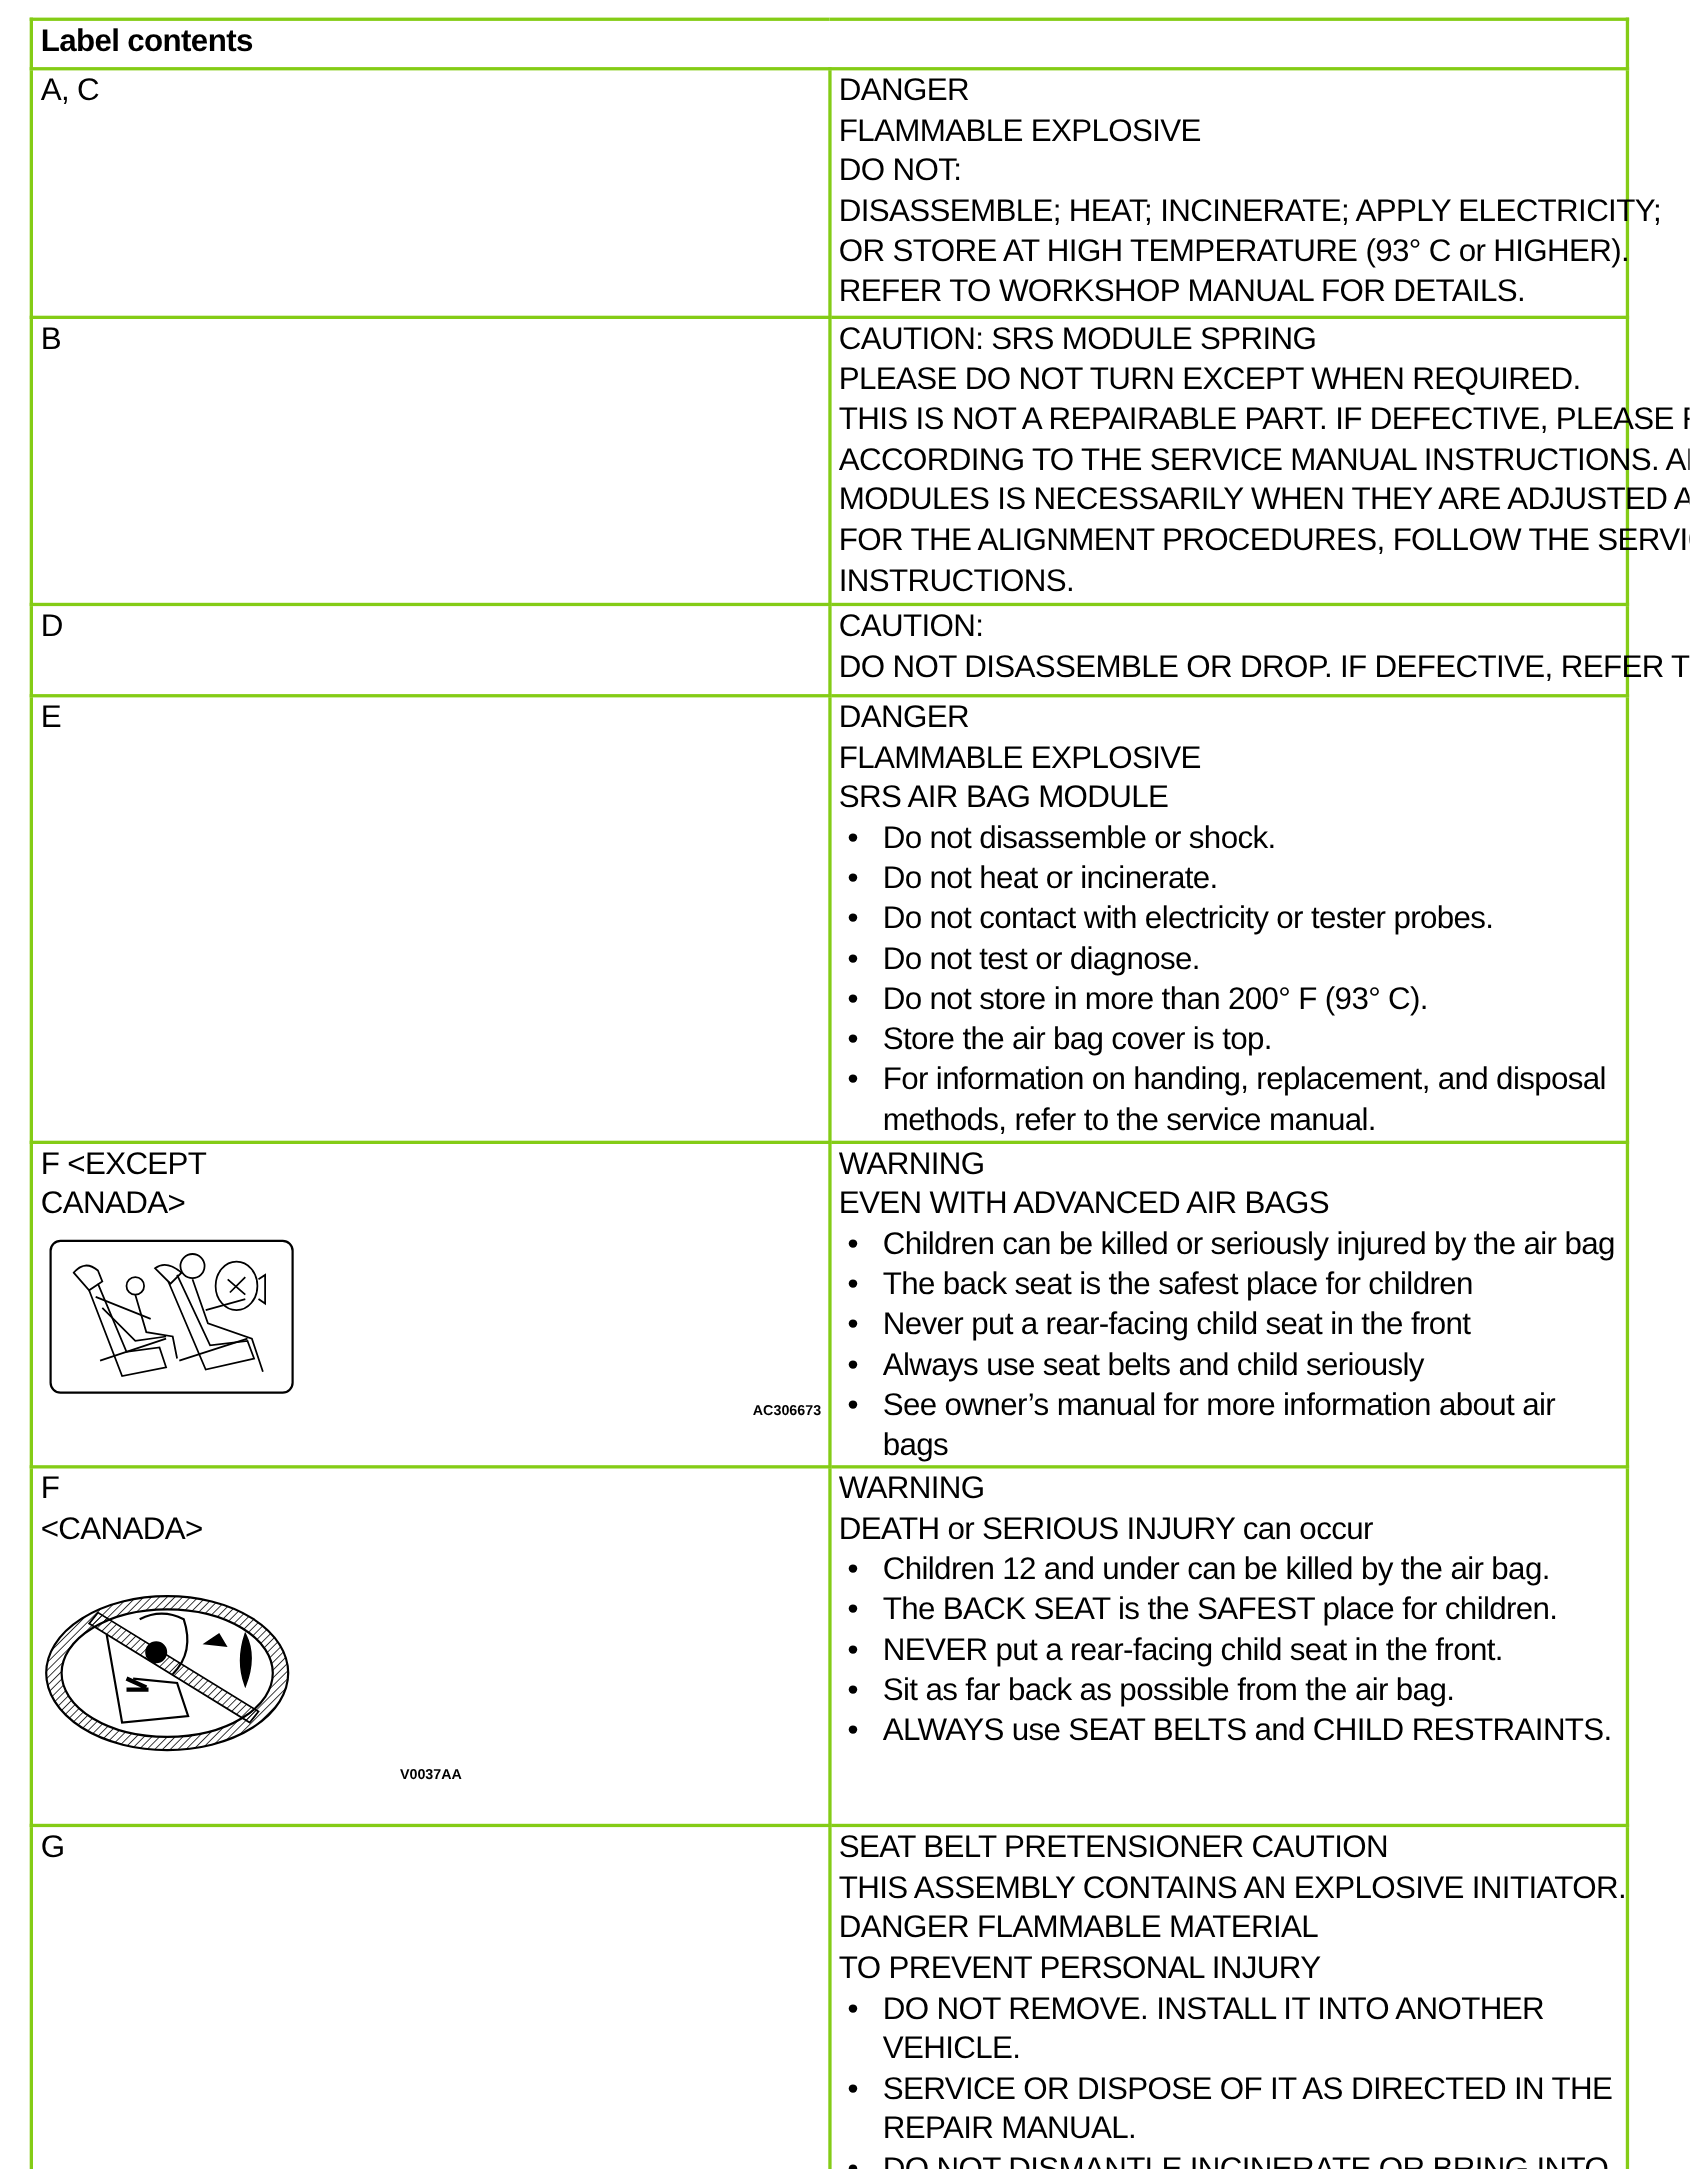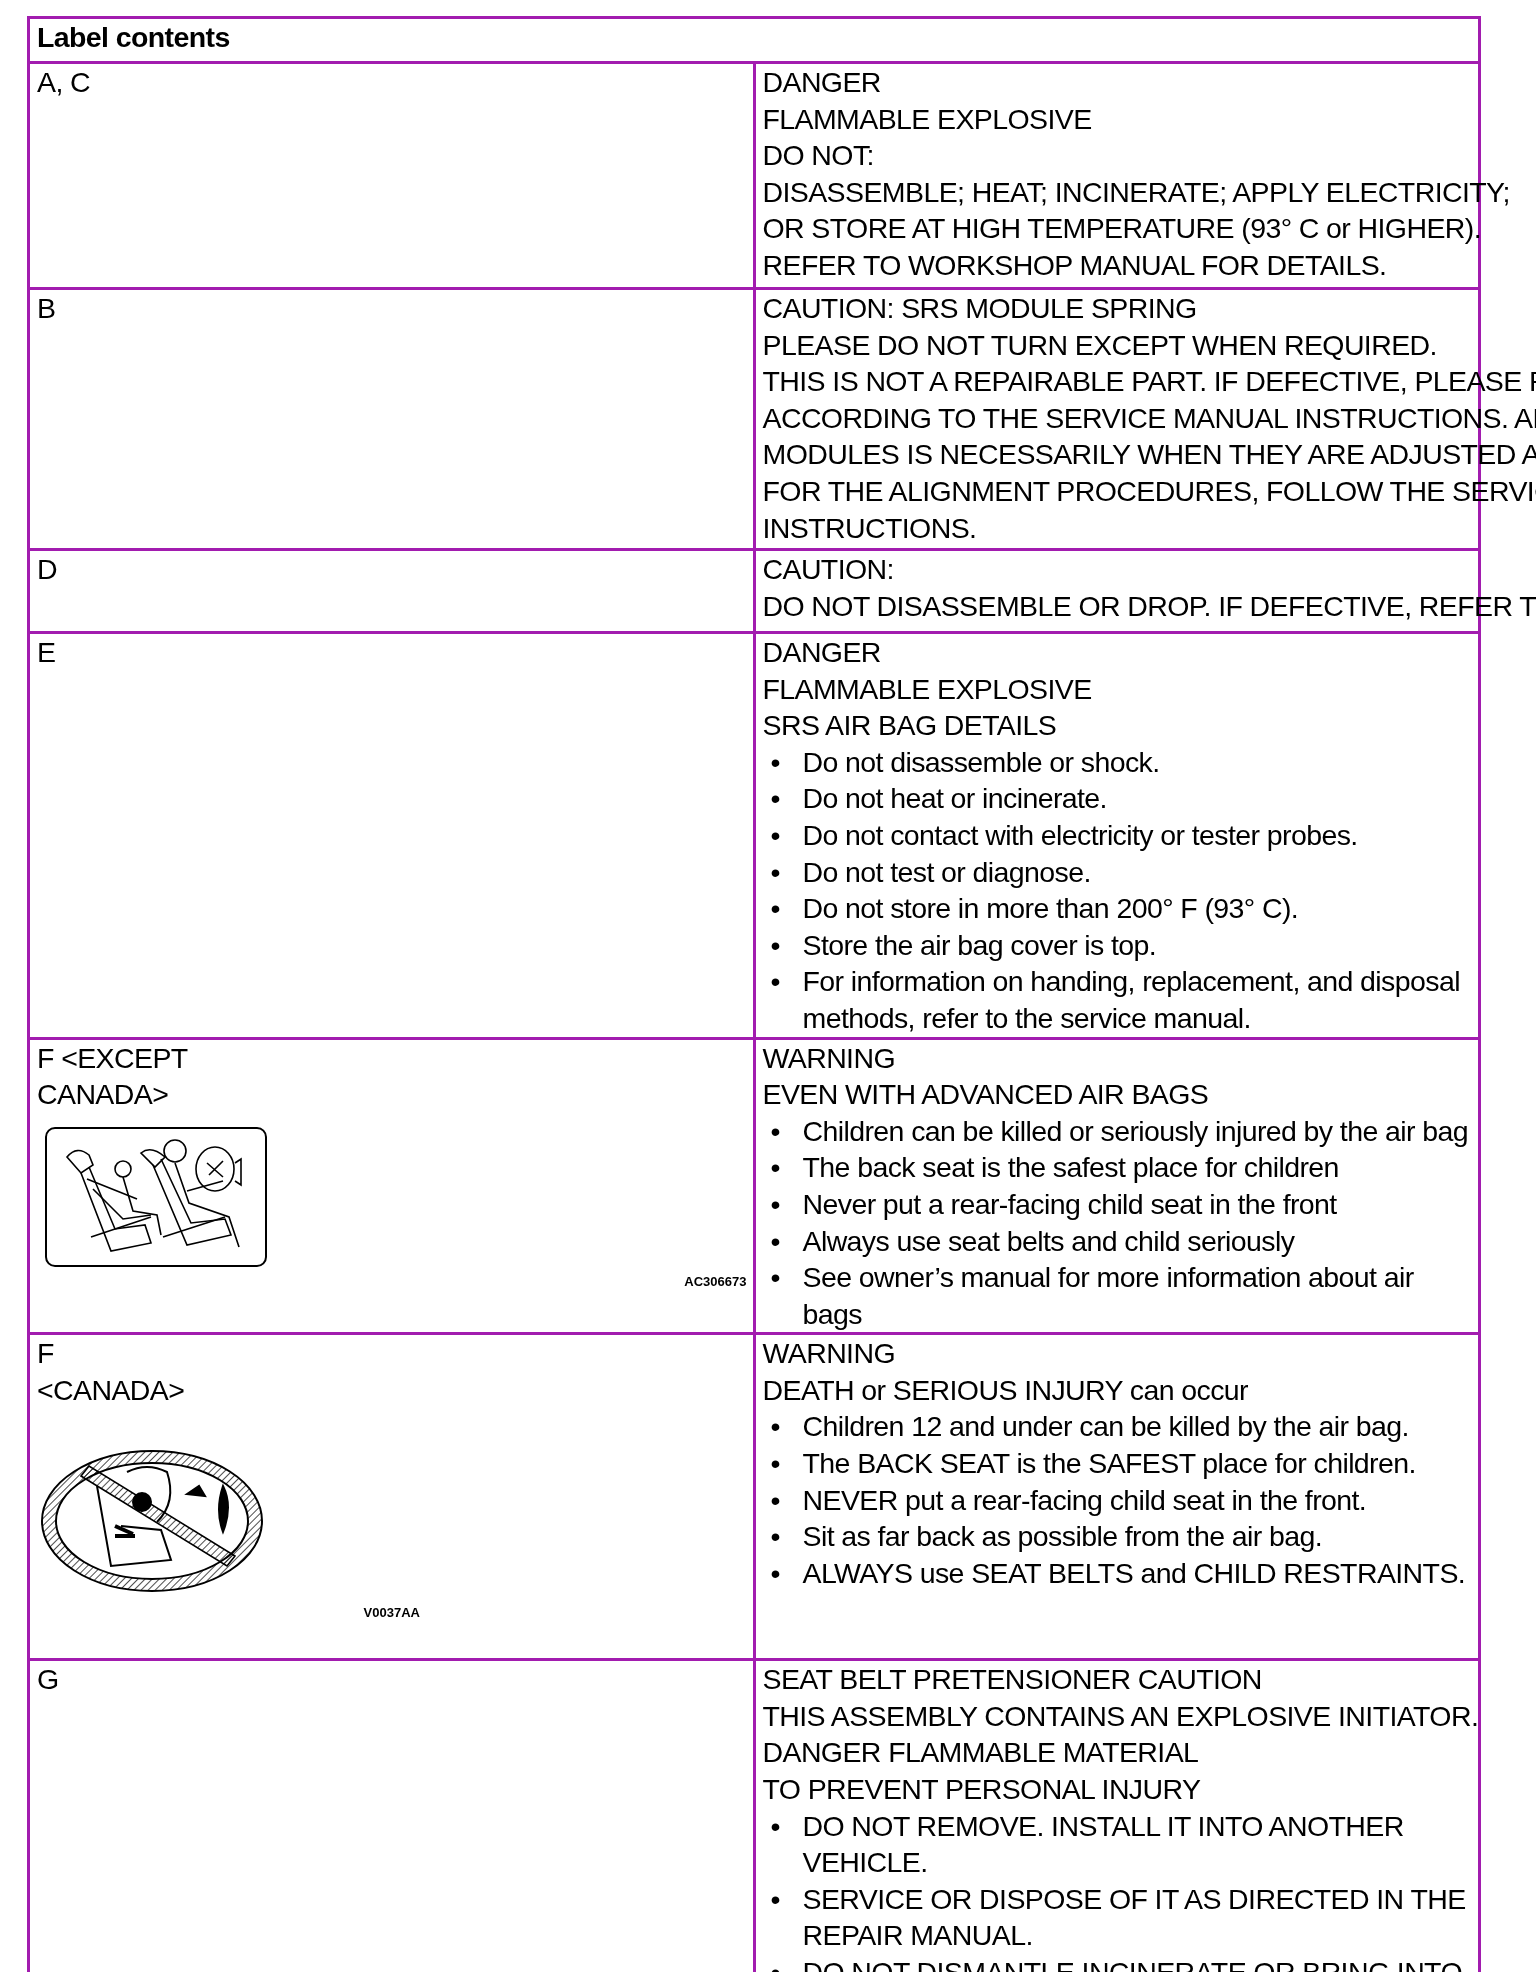--- a/index.html
+++ b/index.html
@@ -4,21 +4,21 @@
 <style>
   html, body { margin: 0; padding: 0; background: #ffffff; }
   body { width: 1536px; height: 1972px; position: relative; overflow: hidden;
          font-family: "Liberation Sans", sans-serif; color: #000; }
   table.labels {
     position: absolute; left: 27px; top: 16px; width: 1454px;
     border-collapse: collapse; table-layout: fixed;
     font-size: 28.5px; line-height: 36.6px; letter-spacing: -0.6px;
   }
   table.labels td, table.labels th {
-    border: 3px solid #a21caf; vertical-align: top; padding: 0 6px 0 7px;
+    border: 3px solid #84cc16; vertical-align: top; padding: 0 6px 0 7px;
   }
   th.head { text-align: left; font-weight: bold; height: 42px; padding-top: 1px; }
   td.key { width: 230px; }
   td.content { padding-top: 1px; padding-bottom: 7px; margin-top: 16px; }
   .line { display: block; white-space: nowrap; }
   .bl { display: block; position: relative; padding-left: 40px; }
   .bl::before { content: "\2022"; position: absolute; left: 8px; top: 0; }
   tr.r-ac td { height: 223px; }
   tr.r-b td { height: 258px; }
   tr.r-d td { height: 80px; }
@@ -77,21 +77,21 @@
           <span class="line">DO NOT DISASSEMBLE OR DROP. IF DEFECTIVE, REFER TO SERVICE MANUAL.</span>
         </td>
       </tr>
       <tr class="r-e">
         <td class="key">
           <span class="line">E</span>
         </td>
         <td class="content">
           <span class="line">DANGER</span>
           <span class="line">FLAMMABLE EXPLOSIVE</span>
-          <span class="line">SRS AIR BAG DETAILS</span>
+          <span class="line">SRS AIR BAG MODULE</span>
           <span class="bl">Do not disassemble or shock.</span>
           <span class="bl">Do not heat or incinerate.</span>
           <span class="bl">Do not contact with electricity or tester probes.</span>
           <span class="bl">Do not test or diagnose.</span>
           <span class="bl">Do not store in more than 200° F (93° C).</span>
           <span class="bl">Store the air bag cover is top.</span>
           <span class="bl">For information on handing, replacement, and disposal methods, refer to the service manual.</span>
         </td>
       </tr>
       <tr class="r-f1">

